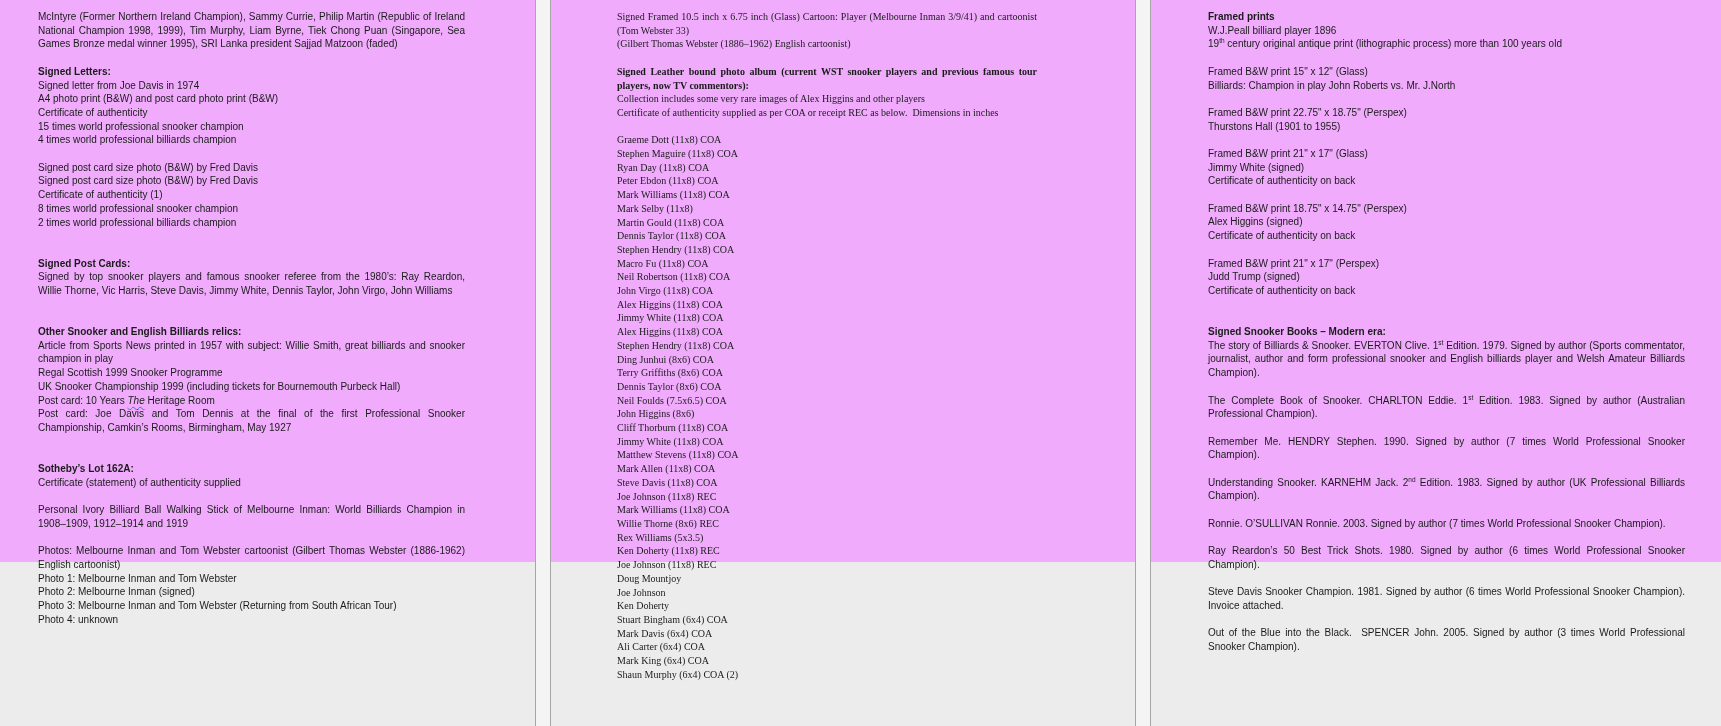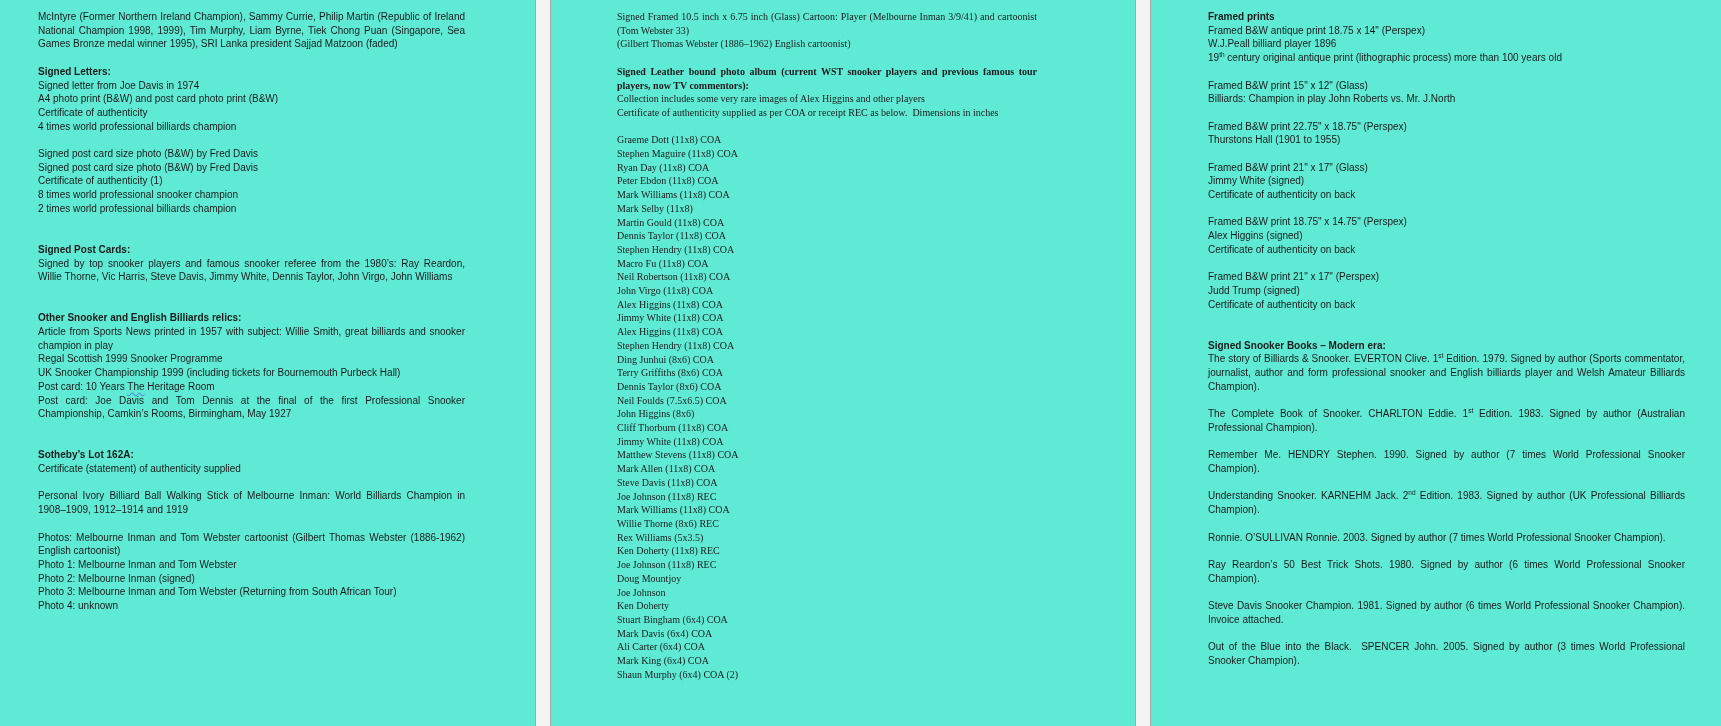--- a/index.html
+++ b/index.html
@@ -2,21 +2,21 @@
 <html><head>
 <meta charset="utf-8">
 <style>
   html,body{margin:0;padding:0;}
   body{
     width:1721px;height:726px;overflow:hidden;
     background:#ececec;color:#1b1b1b;
     font-family:"Liberation Sans","DejaVu Sans",sans-serif;
   }
   .doc{position:relative;width:1721px;height:726px;}
-  .page{position:absolute;top:0;height:726px;background:#5eead4;}
+  .page{position:absolute;top:0;height:562px;background:#f0abfc;}
   .page1{left:0;width:535px;}
   .page2{left:551px;width:584px;}
   .page3{left:1151px;width:570px;}
   .gutter{position:absolute;top:0;height:726px;box-sizing:border-box;
     background:#f4f4f4;border-left:1px solid #a6a6a6;border-right:1px solid #a6a6a6;}
   .gutter1{left:535px;width:16px;}
   .gutter2{left:1135px;width:16px;}
   .content{font-size:10px;line-height:13.7px;padding-top:10px;}
   .page1 .content{padding-left:38px;width:427px;}
   .page2 .content{padding-left:66px;width:420px;font-family:Liberation Serif, serif;}
@@ -27,34 +27,36 @@
   .bold{font-weight:bold;}
   .blank{height:13.7px;}
   .sup{font-size:6.5px;vertical-align:super;line-height:0;}
   .wavy{
     text-decoration-line:underline;
     text-decoration-style:wavy;
     text-decoration-color:#4a6fd4;
     text-decoration-thickness:1px;
     text-underline-offset:2px;
     text-decoration-skip-ink:none;
+    font-style:italic;
   }
 </style>
 </head>
 <body>
 
 <div class="doc">
   <div class="page page1">
     <div class="content">
         <div class="para j">McIntyre (Former Northern Ireland Champion), Sammy Currie, Philip Martin (Republic of Ireland National Champion 1998, 1999), Tim Murphy, Liam Byrne, Tiek Chong Puan (Singapore, Sea Games Bronze medal winner 1995), SRI Lanka president Sajjad Matzoon (faded)</div>
         <div class="blank"></div>
         <div class="line bold">Signed Letters:</div>
         <div class="line">Signed letter from Joe Davis in 1974</div>
         <div class="line">A4 photo print (B&amp;W) and post card photo print (B&amp;W)</div>
         <div class="line">Certificate of authenticity</div>
+        <div class="line">15 times world professional snooker champion</div>
         <div class="line">4 times world professional billiards champion</div>
         <div class="blank"></div>
         <div class="line">Signed post card size photo (B&amp;W) by Fred Davis</div>
         <div class="line">Signed post card size photo (B&amp;W) by Fred Davis</div>
         <div class="line">Certificate of authenticity (1)</div>
         <div class="line">8 times world professional snooker champion</div>
         <div class="line">2 times world professional billiards champion</div>
         <div class="blank"></div>
         <div class="blank"></div>
         <div class="line bold">Signed Post Cards:</div>
@@ -130,21 +132,20 @@
         <div class="line">Mark Davis (6x4) COA</div>
         <div class="line">Ali Carter (6x4) COA</div>
         <div class="line">Mark King (6x4) COA</div>
         <div class="line">Shaun Murphy (6x4) COA (2)</div>
       </div>
   </div>
   <div class="gutter gutter2"></div>
   <div class="page page3">
     <div class="content">
         <div class="line bold">Framed prints</div>
-        <div class="line">Framed B&amp;W antique print 18.75 x 14" (Perspex)</div>
         <div class="line">W.J.Peall billiard player 1896</div>
         <div class="line"><span>19</span><span class="sup">th</span><span> century original antique print (lithographic process) more than 100 years old</span></div>
         <div class="blank"></div>
         <div class="line">Framed B&amp;W print 15" x 12" (Glass)</div>
         <div class="line">Billiards: Champion in play John Roberts vs. Mr. J.North</div>
         <div class="blank"></div>
         <div class="line">Framed B&amp;W print 22.75" x 18.75" (Perspex)</div>
         <div class="line">Thurstons Hall (1901 to 1955)</div>
         <div class="blank"></div>
         <div class="line">Framed B&amp;W print 21" x 17" (Glass)</div>

